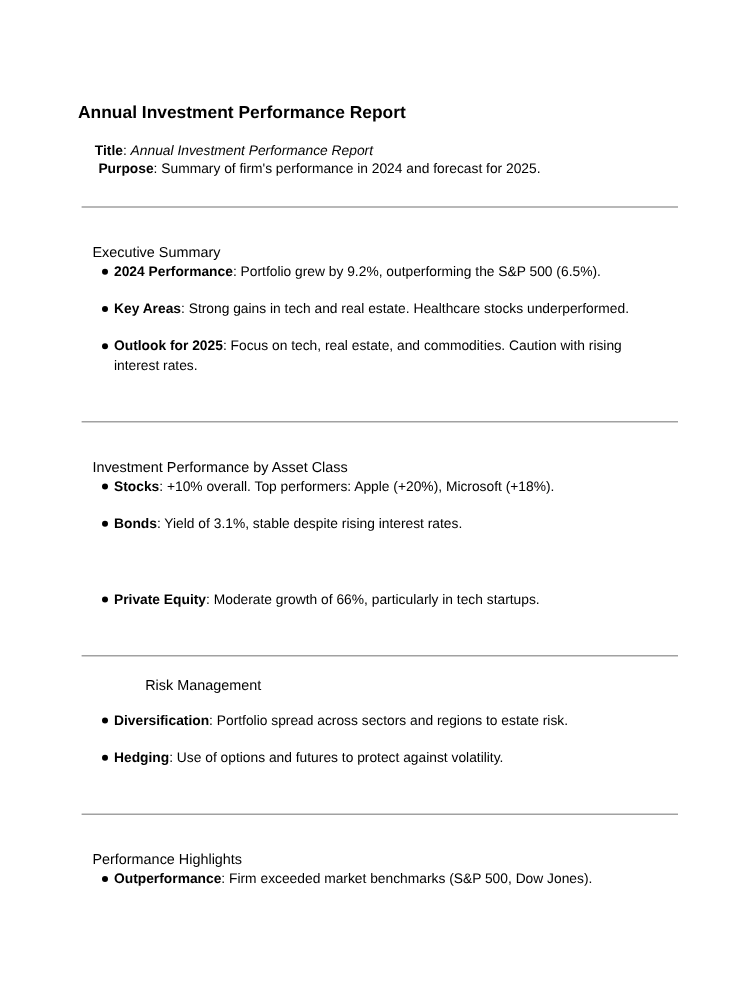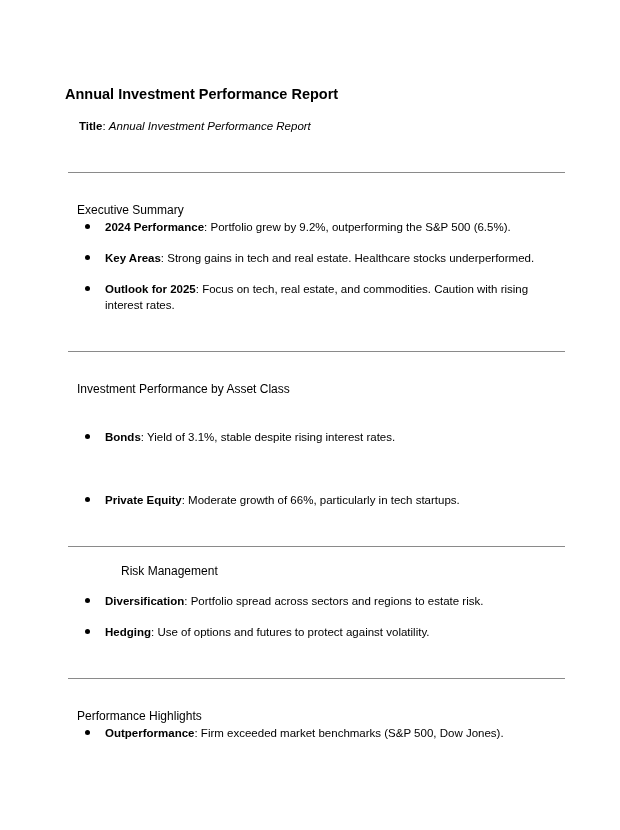--- a/index.html
+++ b/index.html
@@ -67,33 +67,36 @@
     position: absolute;
     left: 0;
     top: 5px;
     width: 5px;
     height: 5px;
     border-radius: 50%;
     background: #000;
   }
   .bullet .text {
     display: block;
-    margin-left: 20px;
+    margin-left: 10px;
   }
   .bullet b { font-weight: bold; }
 </style>
 </head>
 <body>
 
 <div class="page">
 
   <h1 class="doc-title">Annual Investment Performance Report</h1>
 
   <div class="meta-line meta-title">
     <b>Title</b><span>: </span><i>Annual Investment Performance Report</i>
+  </div>
+  <div class="meta-line meta-purpose">
+    <b>Purpose</b><span>: </span><span>Summary of firm's performance in 2024 and forecast for 2025.</span>
   </div>
 
   <div class="rule" style="top:172px;"></div>
 
   <h2 class="section-heading" style="top:191px;">Executive Summary</h2>
 
   <div class="bullet" style="top:219px;">
     <span class="dot"></span>
     <span class="text"><b>2024 Performance</b><span>: </span><span>Portfolio grew by 9.2%, outperforming the S&amp;P 500 (6.5%).</span></span>
   </div>
@@ -103,20 +106,24 @@
   </div>
   <div class="bullet" style="top:281px;">
     <span class="dot"></span>
     <span class="text"><b>Outlook for 2025</b><span>: </span><span>Focus on tech, real estate, and commodities. Caution with rising interest rates.</span></span>
   </div>
 
   <div class="rule" style="top:351px;"></div>
 
   <h2 class="section-heading" style="top:370px;">Investment Performance by Asset Class</h2>
 
+  <div class="bullet" style="top:398px;">
+    <span class="dot"></span>
+    <span class="text"><b>Stocks</b><span>: </span><span>+10% overall. Top performers: Apple (+20%), Microsoft (+18%).</span></span>
+  </div>
   <div class="bullet" style="top:429px;">
     <span class="dot"></span>
     <span class="text"><b>Bonds</b><span>: </span><span>Yield of 3.1%, stable despite rising interest rates.</span></span>
   </div>
   <div class="bullet" style="top:492px;">
     <span class="dot"></span>
     <span class="text"><b>Private Equity</b><span>: </span><span>Moderate growth of 66%, particularly in tech startups.</span></span>
   </div>
 
   <div class="rule" style="top:546px;"></div>

